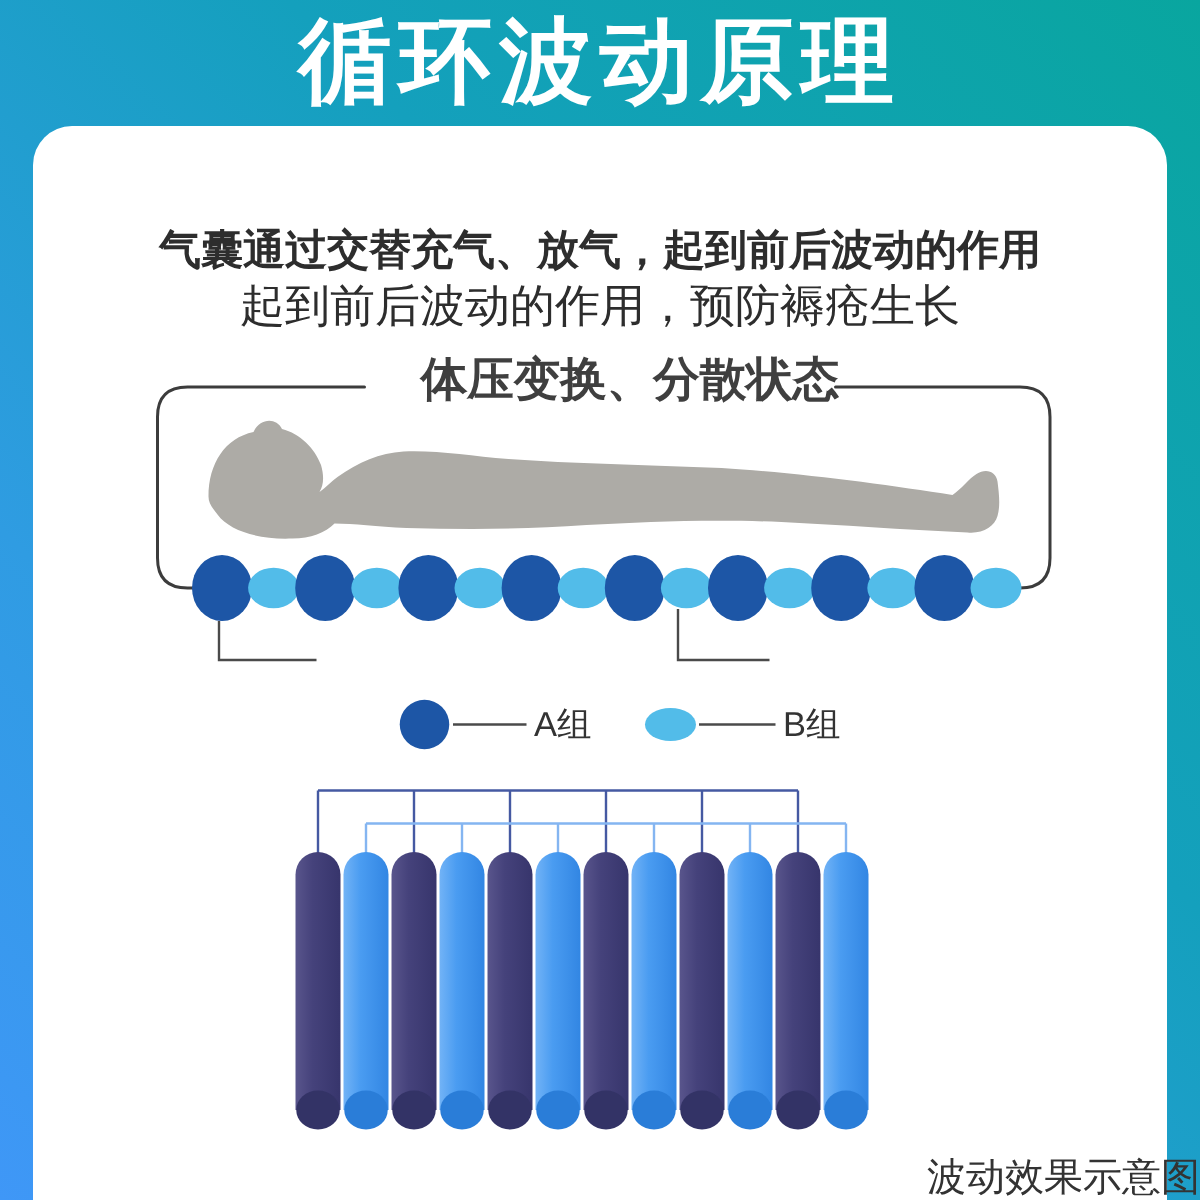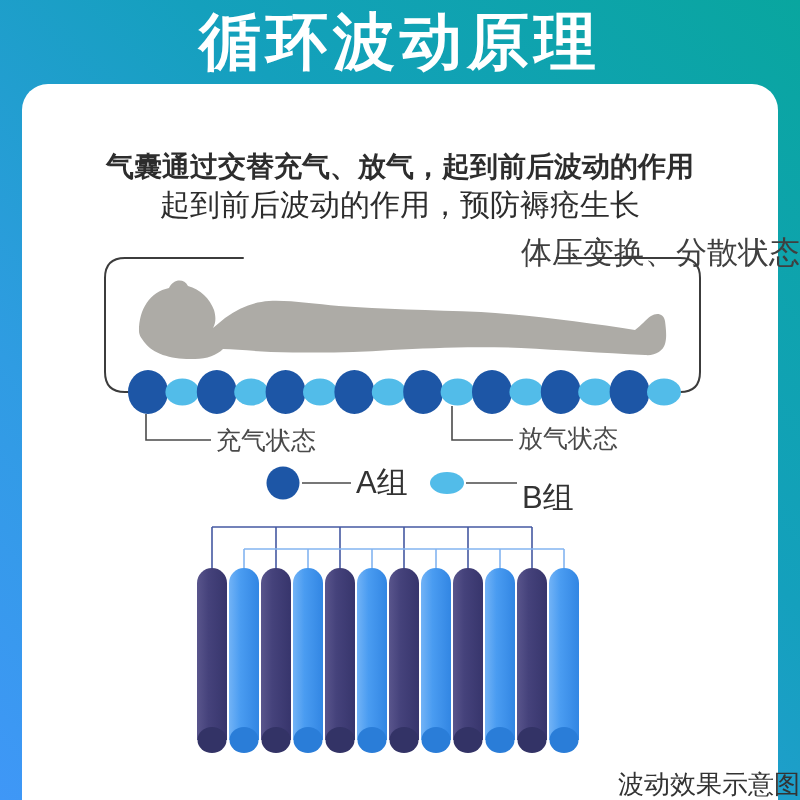--- a/index.html
+++ b/index.html
@@ -9,26 +9,26 @@
         background:linear-gradient(225deg,#09a69f 0%,#14a0bd 38%,#2f9ce2 72%,#3f97f7 100%);}
   .card{position:absolute;left:22px;top:84px;width:756px;height:716px;
         background:#ffffff;border-radius:26px 26px 0 0;}
   .title{position:absolute;left:0;right:0;top:8px;text-align:center;
          font-size:62px;line-height:68px;font-weight:900;color:#ffffff;
          letter-spacing:5px;}
   .line1{position:absolute;left:0;right:0;top:110px;text-align:center;
          font-size:28px;line-height:34px;font-weight:700;color:#2d2d2d;margin-top:40px;}
   .line2{position:absolute;left:0;right:0;top:188px;text-align:center;
          font-size:30px;line-height:34px;font-weight:500;color:#2d2d2d;}
-  .heading{position:absolute;left:0;right:0;top:236px;text-align:right;
-         font-size:31px;line-height:34px;font-weight:400;color:#3f3f3f;padding-left:40px;}
+  .heading{position:absolute;left:0;right:0;top:236px;text-align:center;
+         font-size:31px;line-height:34px;font-weight:700;color:#3f3f3f;padding-left:40px;}
   .pointer-label{position:absolute;transform:translateY(-50%);
          font-size:25px;color:#4a4a4a;white-space:nowrap;}
   .legend-label{position:absolute;transform:translateY(-50%);
-         font-size:31px;color:#333333;white-space:nowrap;}
+         font-size:23px;color:#333333;white-space:nowrap;}
   .caption{position:absolute;left:0;right:0;top:769px;text-align:right;
          font-size:26px;line-height:30px;color:#333333;}
   svg.overlay{position:absolute;left:0;top:0;width:800px;height:800px;
          pointer-events:none;}
 </style>
 </head>
 <body>
 
 <div class="page">
 
@@ -130,20 +130,18 @@
         <ellipse cx="468" cy="740" rx="14.5" ry="13" fill="#333366"></ellipse>
         <path d="M 485,740 L 485,583 A 15,15 0 0 1 515,583 L 515,740 Z" fill="url(#cylLight)"></path>
         <ellipse cx="500" cy="740" rx="14.5" ry="13" fill="#2a7dd8"></ellipse>
         <path d="M 517,740 L 517,583 A 15,15 0 0 1 547,583 L 547,740 Z" fill="url(#cylDark)"></path>
         <ellipse cx="532" cy="740" rx="14.5" ry="13" fill="#333366"></ellipse>
         <path d="M 549,740 L 549,583 A 15,15 0 0 1 579,583 L 579,740 Z" fill="url(#cylLight)"></path>
         <ellipse cx="564" cy="740" rx="14.5" ry="13" fill="#2a7dd8"></ellipse>
       </g>
   </svg>
 
-  <div class="pointer-label" style="left:216px;top:440px;">充气状态</div>
-  <div class="pointer-label" style="left:518px;top:438px;">放气状态</div>
 
   <div class="legend-label" style="left:356px;top:483px;">A组</div>
-  <div class="legend-label" style="left:522px;top:498px;">B组</div>
+  <div class="legend-label" style="left:522px;top:483px;">B组</div>
 
   <div class="caption">波动效果示意图</div>
 </div>
 
 </body></html>

